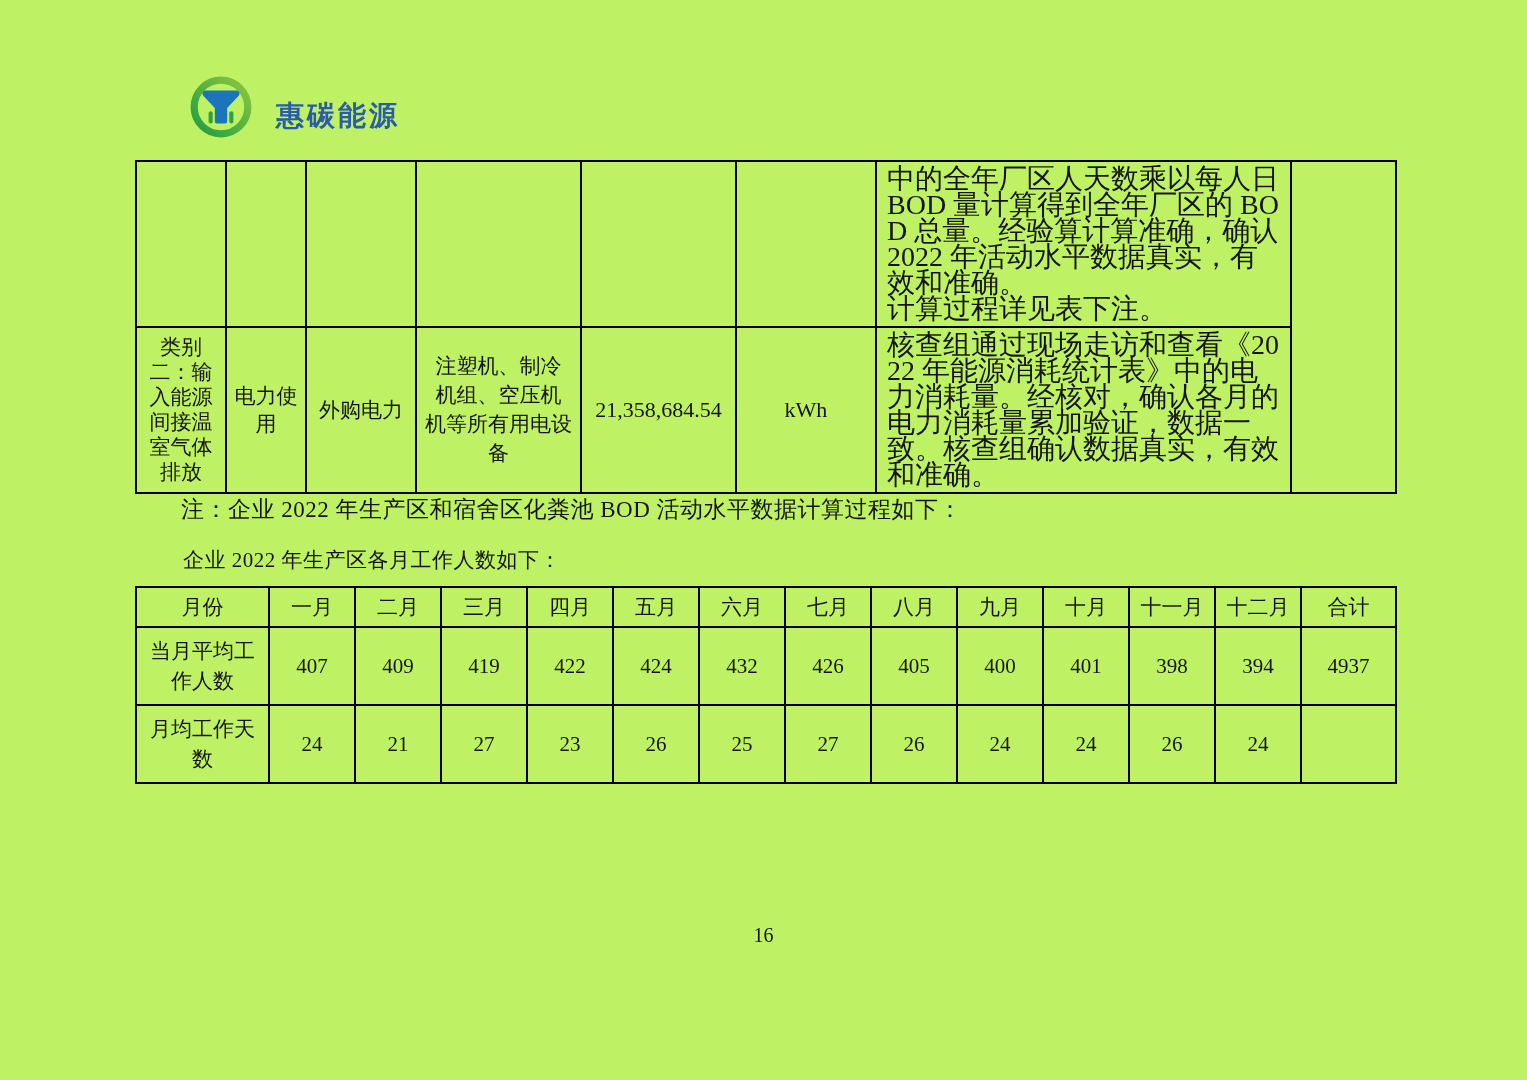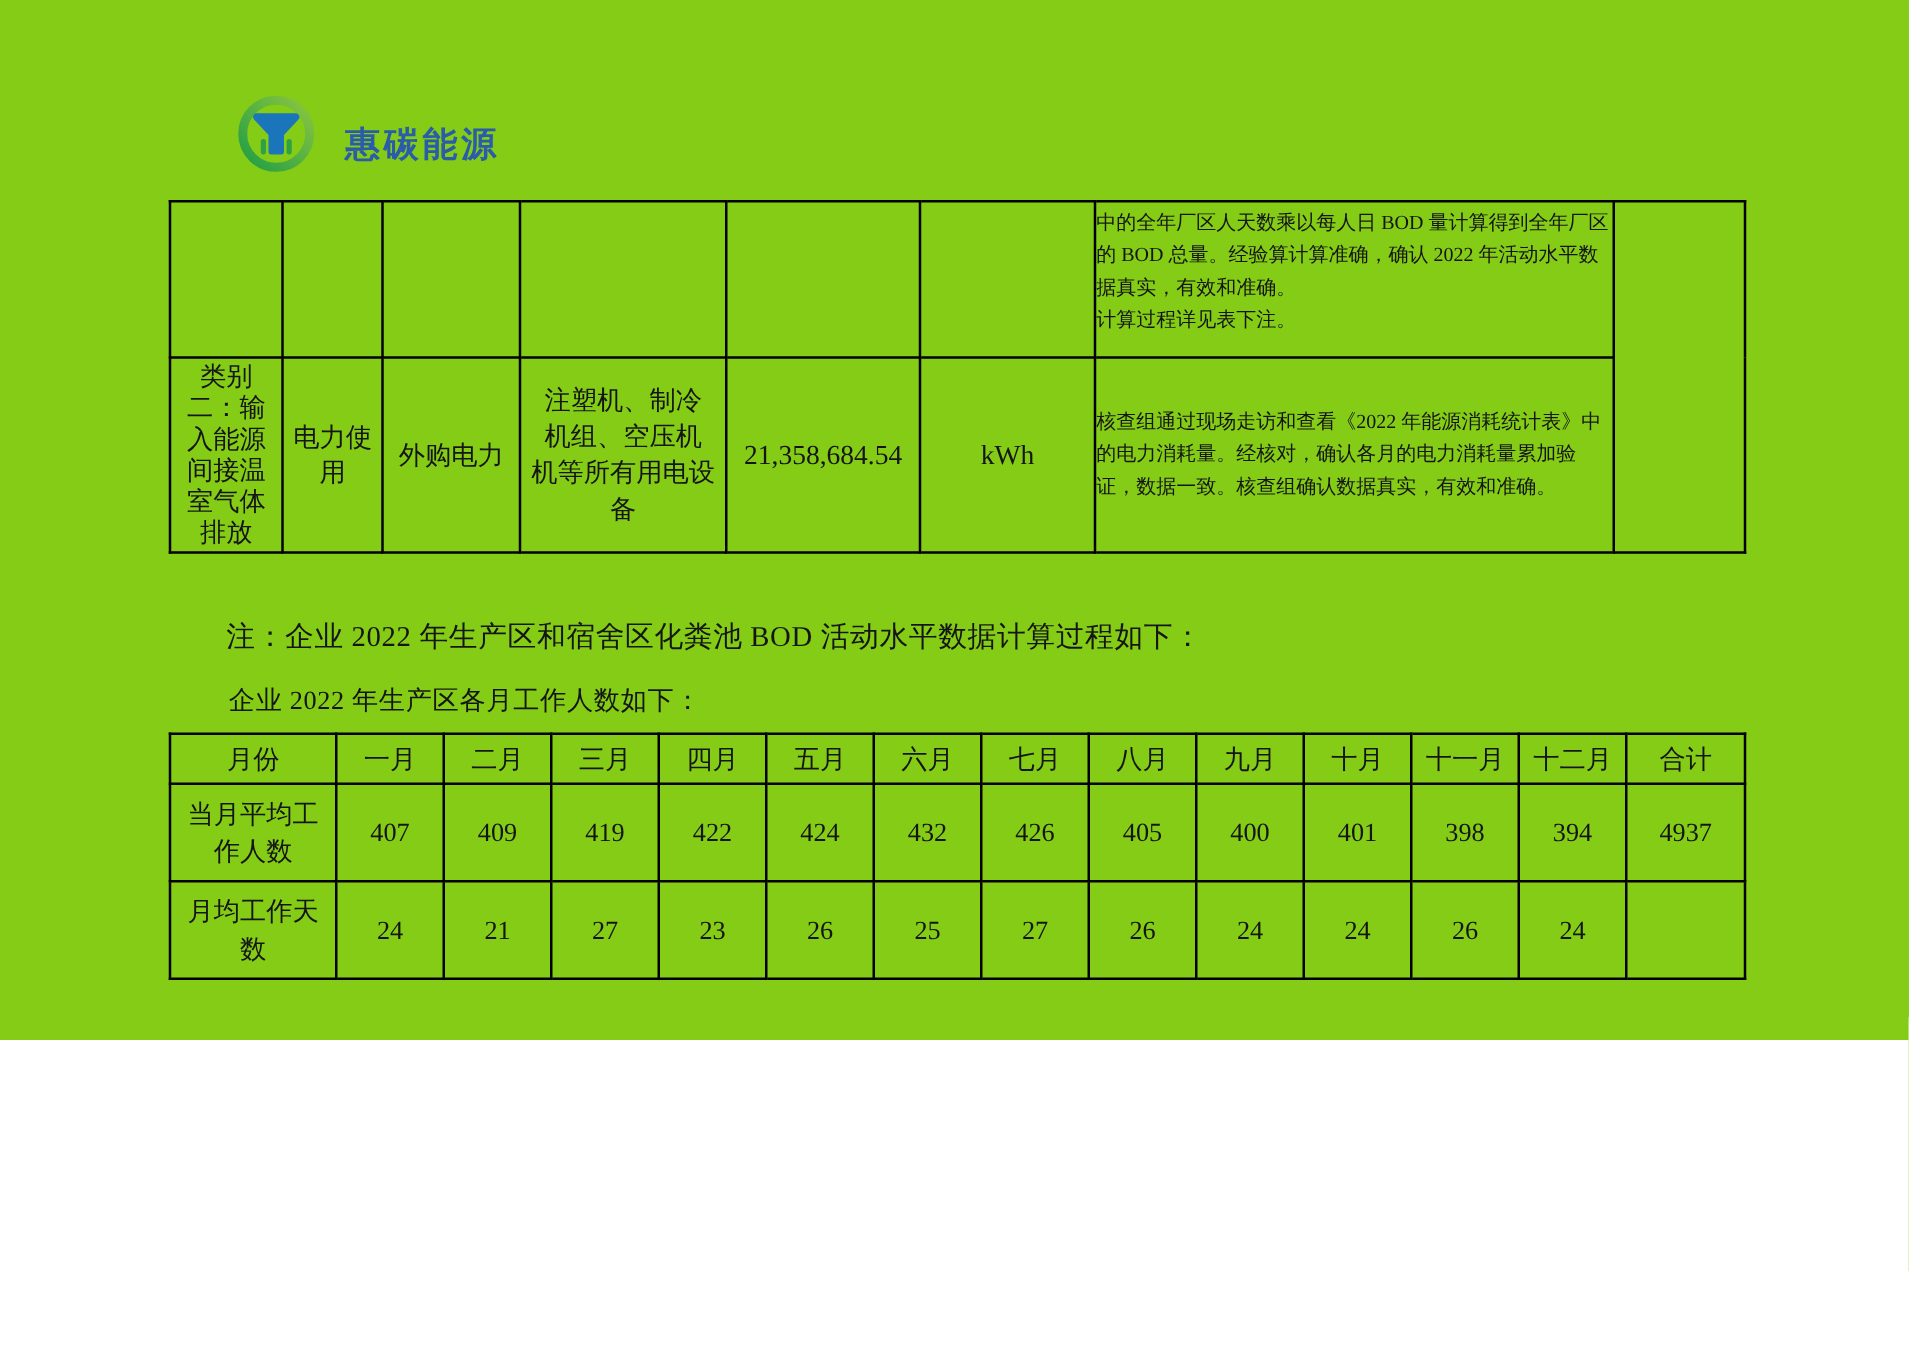--- a/index.html
+++ b/index.html
@@ -1,19 +1,19 @@
 <!DOCTYPE html>
 <html><head>
 <meta charset="utf-8">
 <style>
   html,body { margin:0; padding:0; background:#ffffff; }
   .page {
     position:relative;
-    width:1527px; height:832px;
-    background:#84cc16;
+    width:1527px; height:1080px;
+    background:#bef264;
     font-family:"Liberation Serif","DejaVu Serif",serif;
     color:#151515;
     overflow:hidden;
   }
 
   
   .logo-wrap { position:absolute; left:188px; top:74px; width:66px; height:66px; }
   .brand-text {
     position:absolute; left:276px; top:97px;
     font-family:"Liberation Sans","DejaVu Sans",sans-serif;
@@ -33,21 +33,21 @@
     text-align:center;
     vertical-align:middle;
     padding:2px 6px;
     overflow:hidden;
     word-break:break-all;
   }
   .t1 { position:absolute; left:135px; top:160px; width:1260px; }
   .t2 { position:absolute; left:135px; top:586px; width:1260px; }
 
   .pre { white-space:pre-line; }
-  .para { font-size:16px; line-height:26px; text-align:left; padding:4px 0; }
+  .para { font-size:28px; line-height:26px; text-align:left; padding:4px 10px; }
   .vtop { vertical-align:top; }
   .tight { line-height:25px; }
   .num { font-size:22px;margin-left:44px; }
   .t2 td { line-height:30px; }
   .t2 .hdr { font-size:21px; line-height:24px; }
 
   
   .note1 { position:absolute; left:181px; top:494px; font-size:23px; letter-spacing:0.5px; }
   .note2 { position:absolute; left:183px; top:546px; font-size:21px; letter-spacing:0.5px; }
 
@@ -188,14 +188,15 @@
       <td>26</td>
       <td>24</td>
       <td>24</td>
       <td>26</td>
       <td>24</td>
       <td></td>
     </tr>
   </tbody>
     </table>
 
+  <div class="pageno">16</div>
 
 </div>
 
 </body></html>

